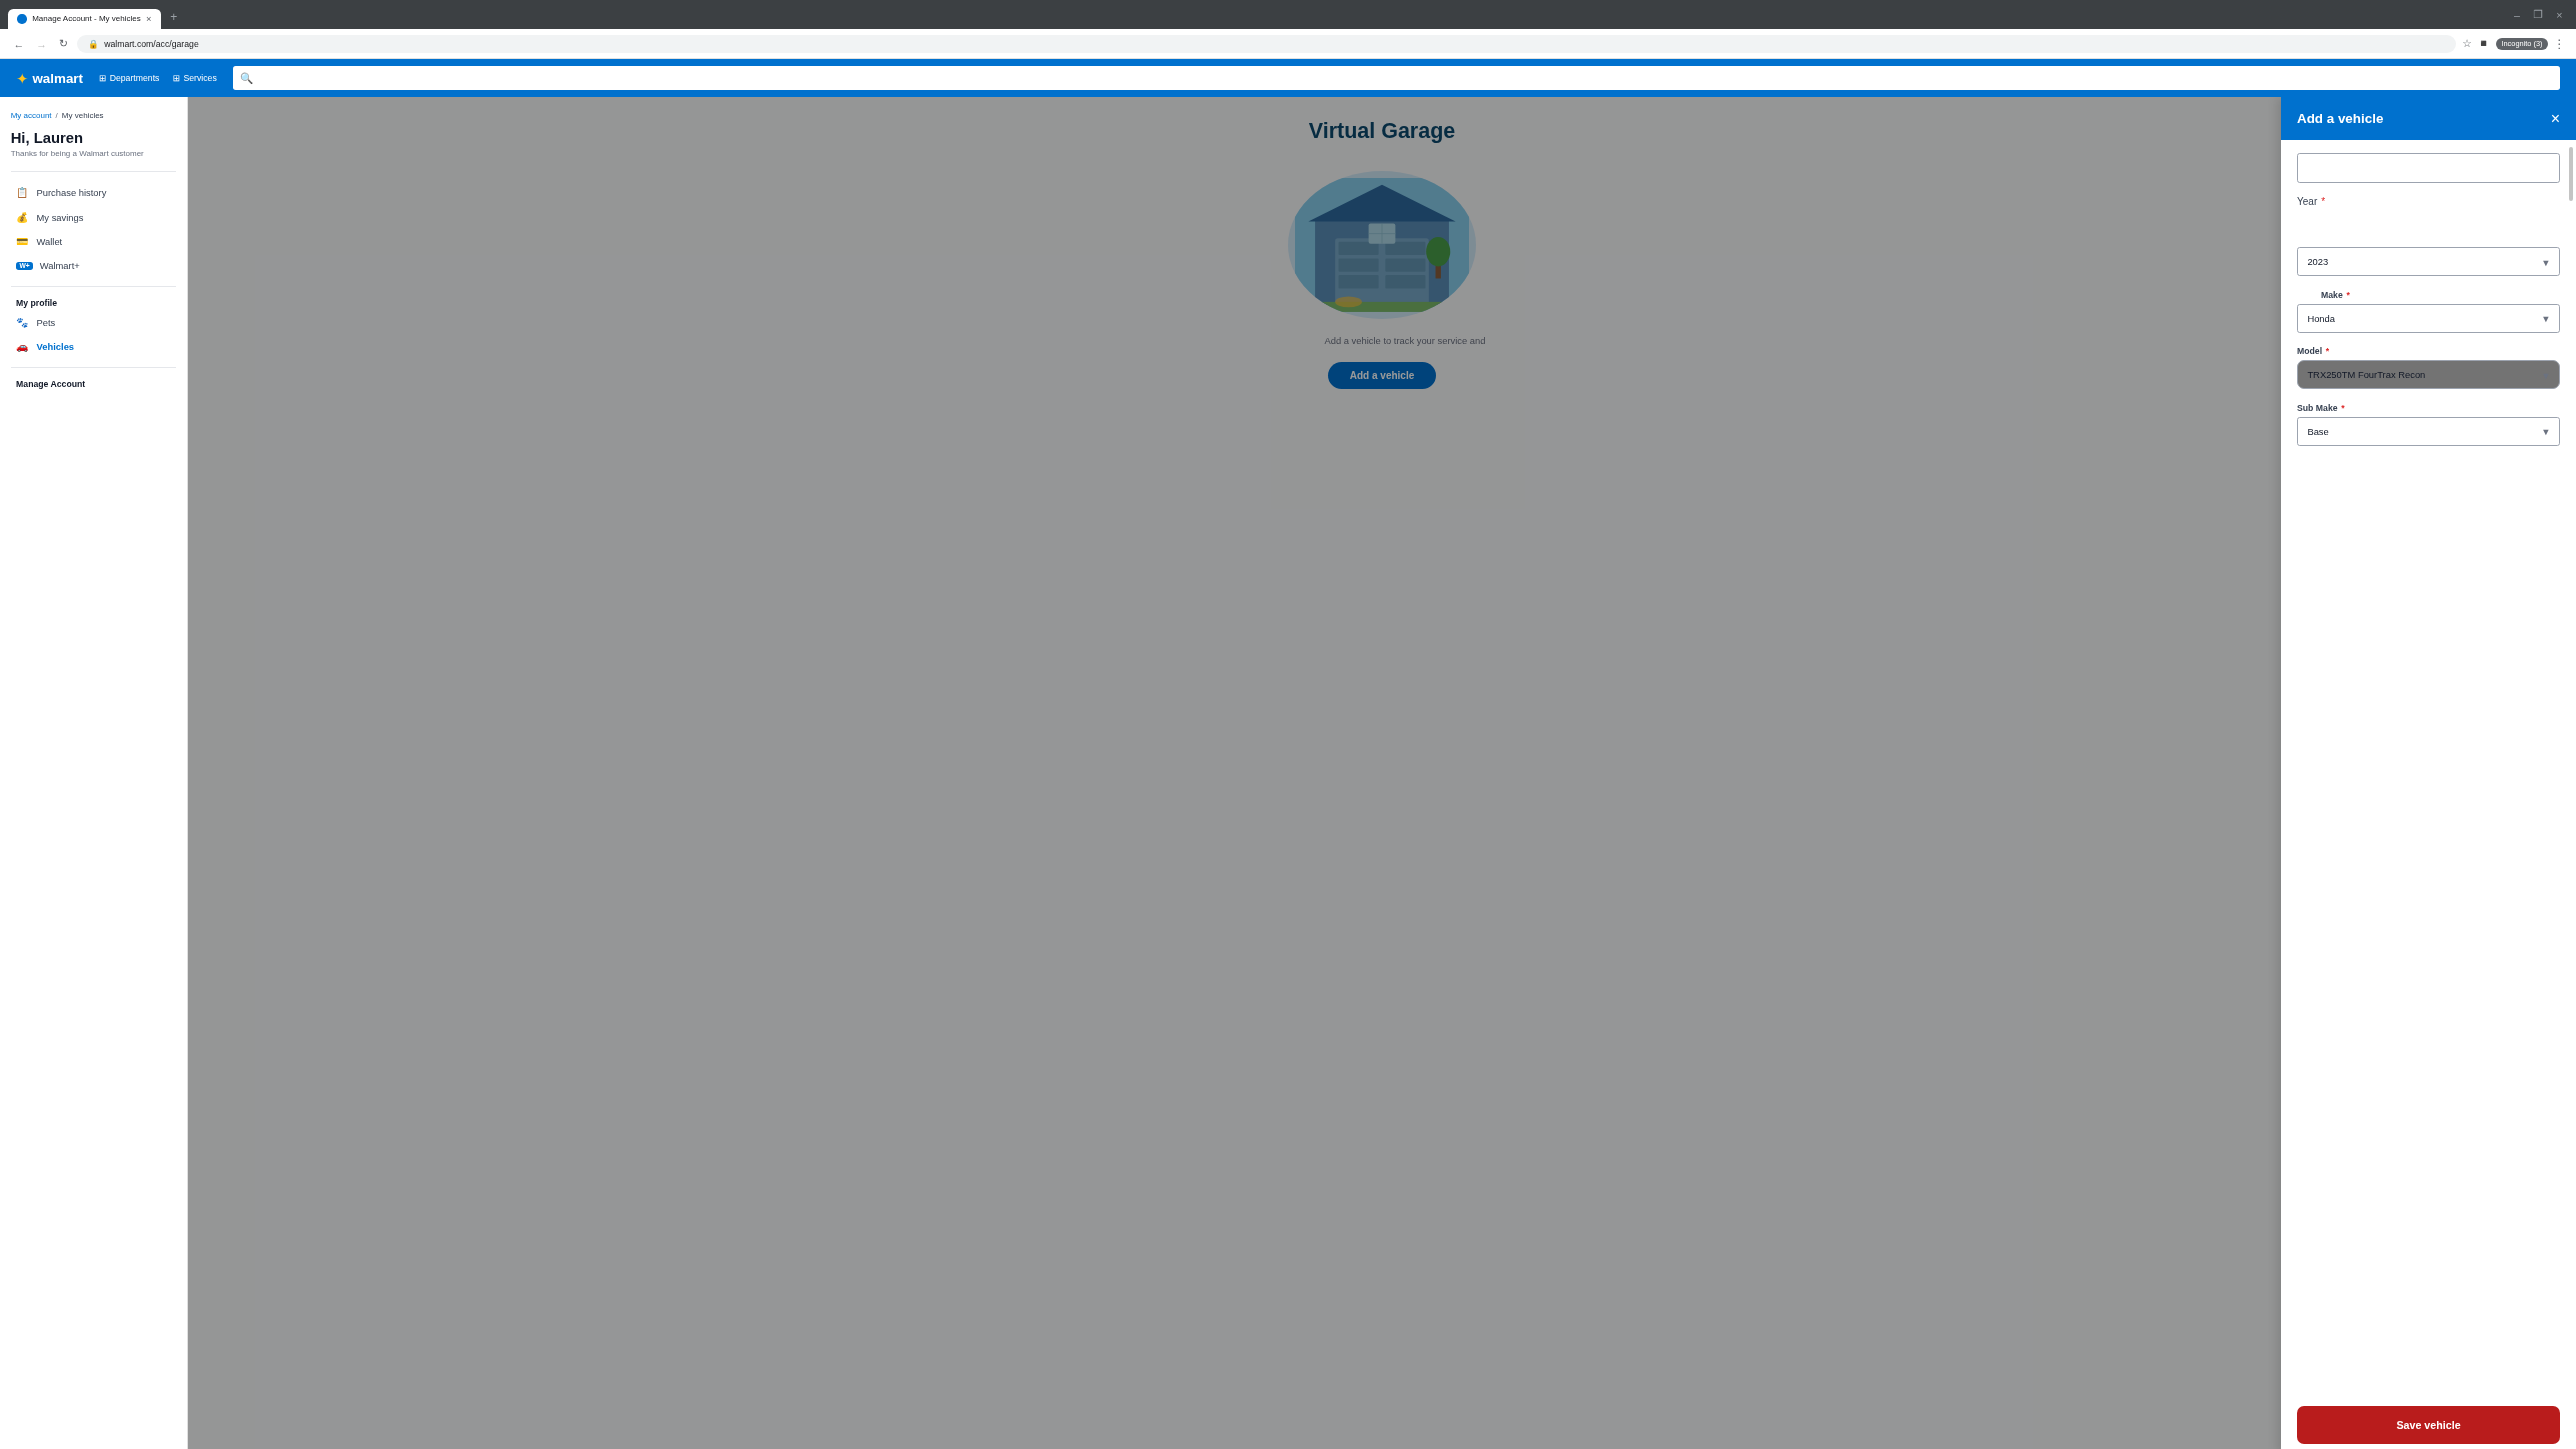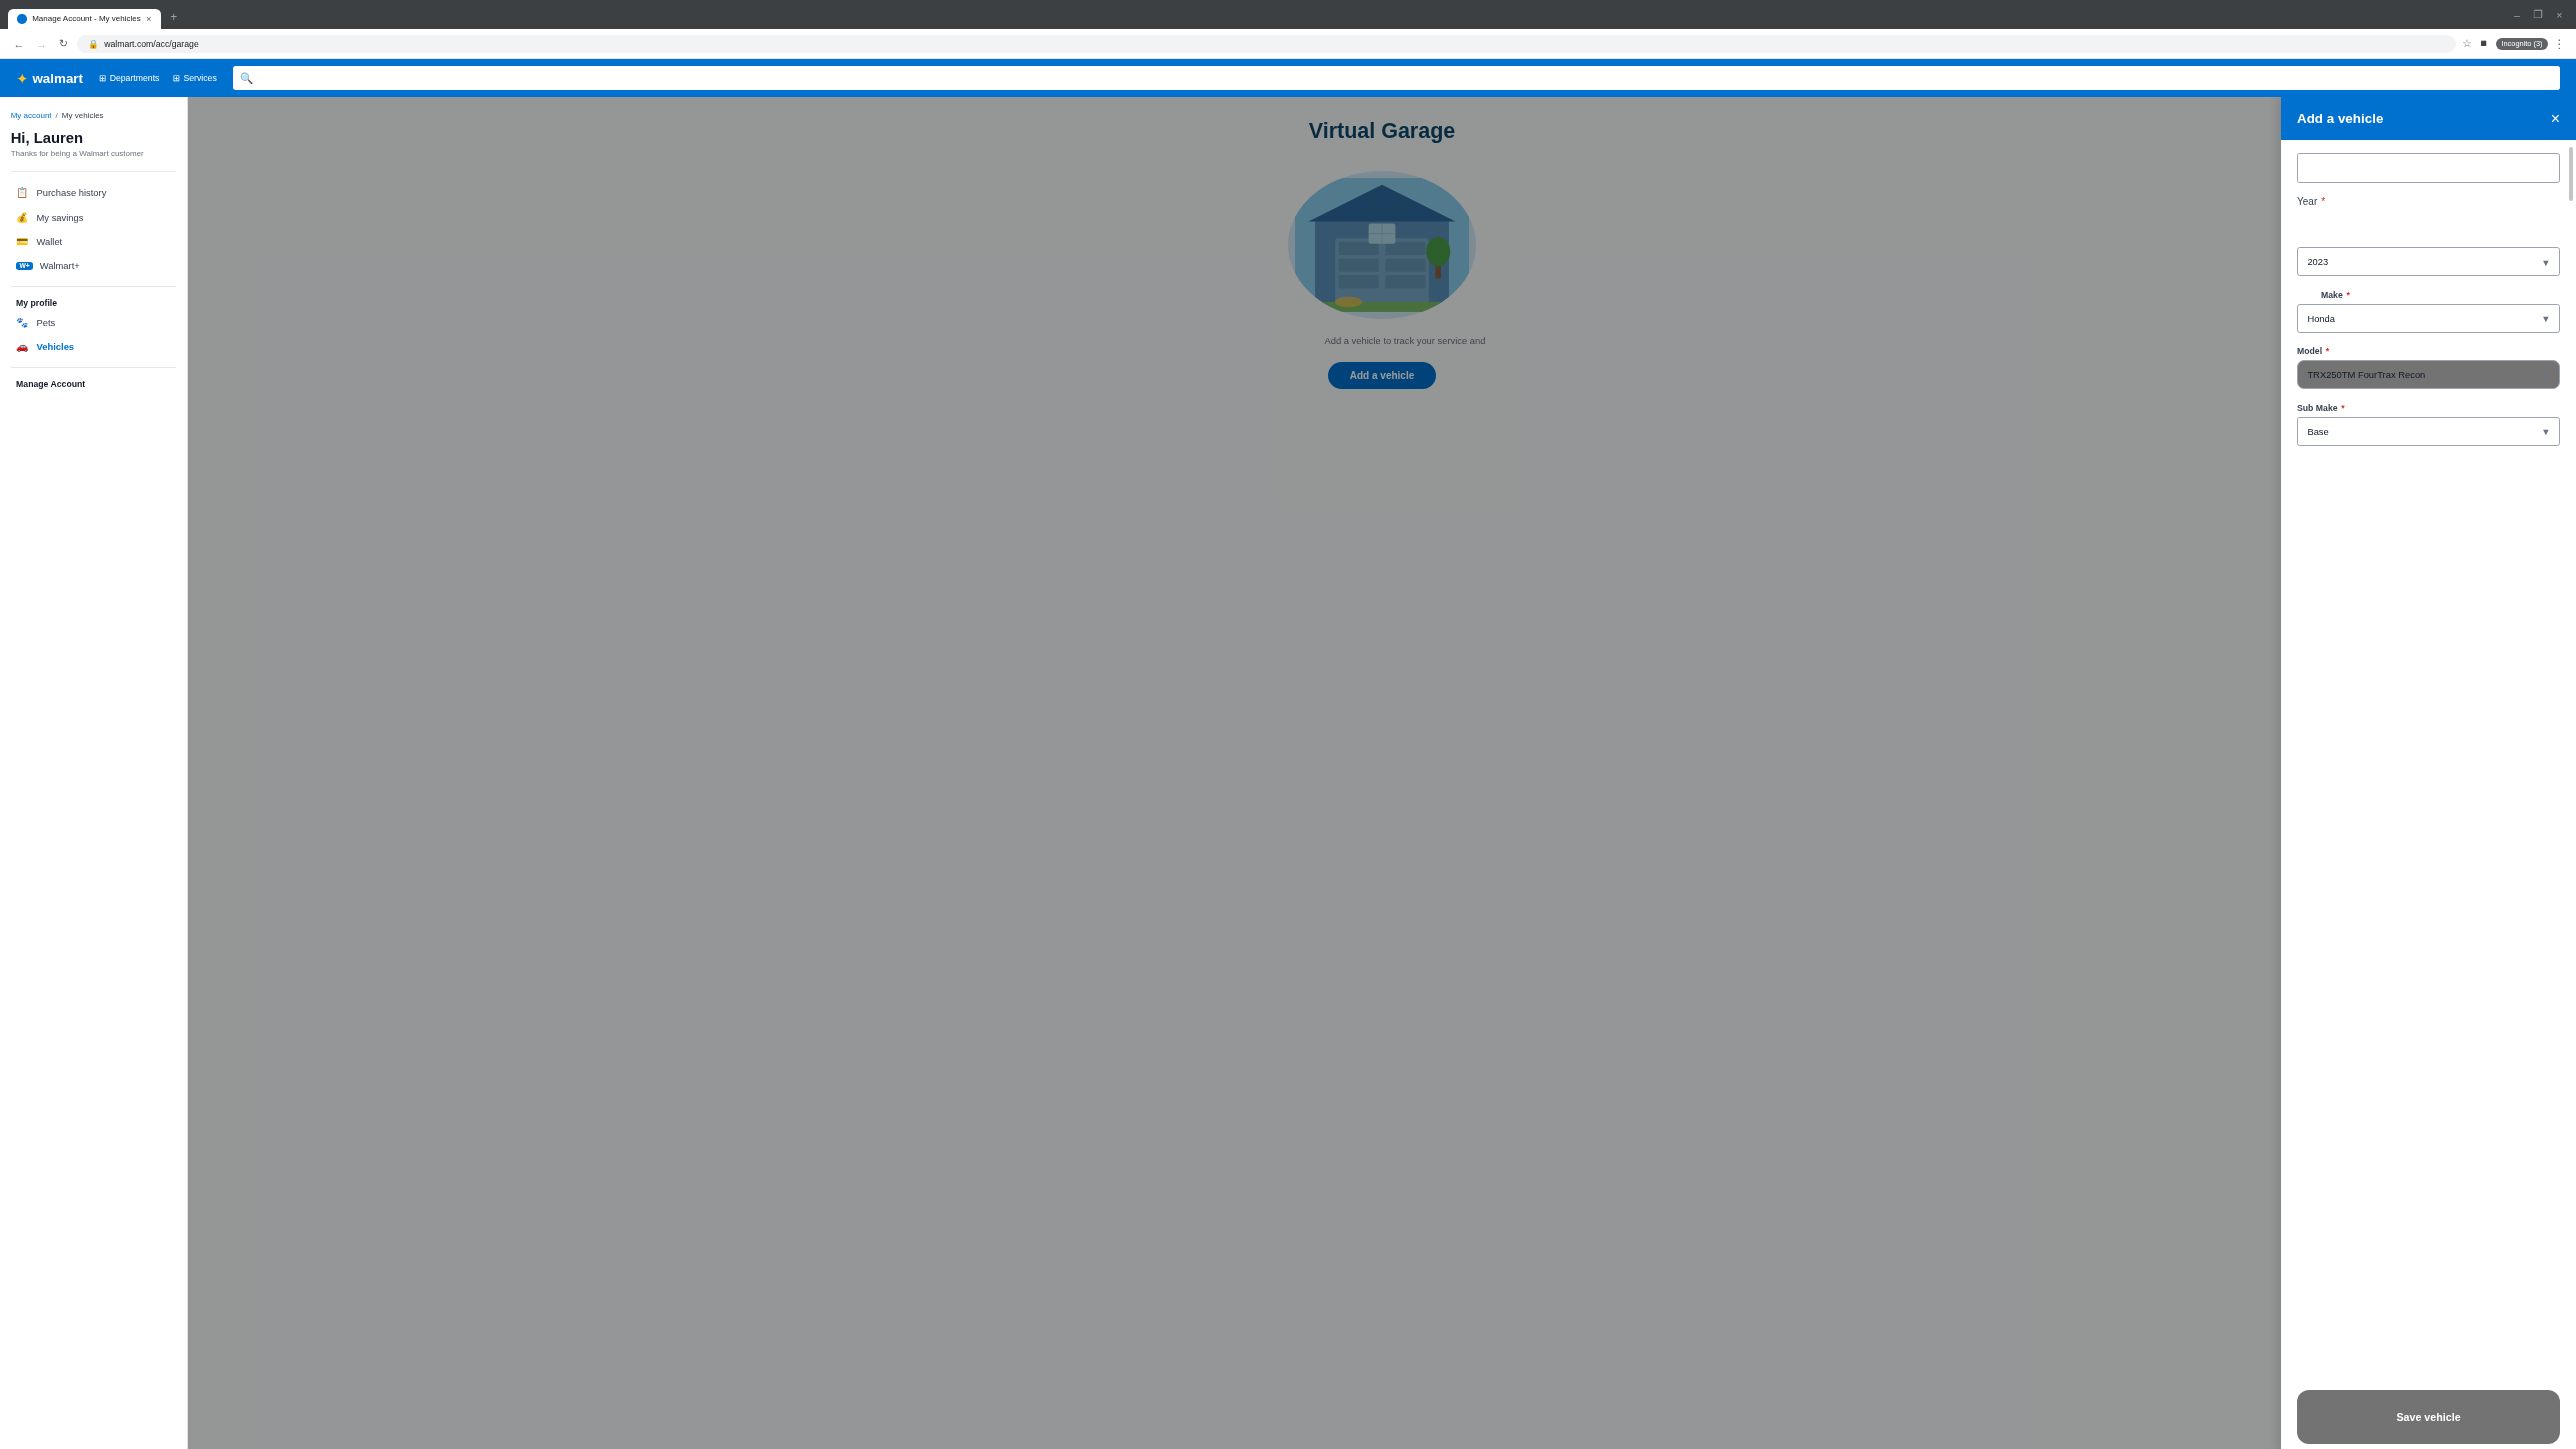--- a/index.html
+++ b/index.html
@@ -215,20 +215,20 @@
             <div style="position:relative;">
               <select style="width:100%;padding:8px 27px 8px 9.4px;border:1px solid #9ca3af;border-radius:2.7px;font-size:9.4px;color:#111827;background:#fff;appearance:none;cursor:pointer;outline:none;">
                 <option>Base</option>
               </select>
               <span style="position:absolute;right:9.4px;top:50%;transform:translateY(-50%);color:#6b7280;pointer-events:none;font-size:9.4px;">▼</span>
             </div>
           </div>
         </div>
 
         <div style="padding:10.7px 16px;flex-shrink:0;">
-          <button style="width:100%;background:#737373;color:#fff;border:none;border-radius:12px;padding:21px;font-size:10.7px;font-weight:600;cursor:pointer;">Save vehicle</button>
+          <button style="width:100%;background:#b91c1c;color:#fff;border:none;border-radius:7px;padding:13px;font-size:10.7px;font-weight:600;cursor:pointer;">Save vehicle</button>
         </div>
       </div>
     </main>
 
   </div>
 </div>
 
 
 </body></html>

